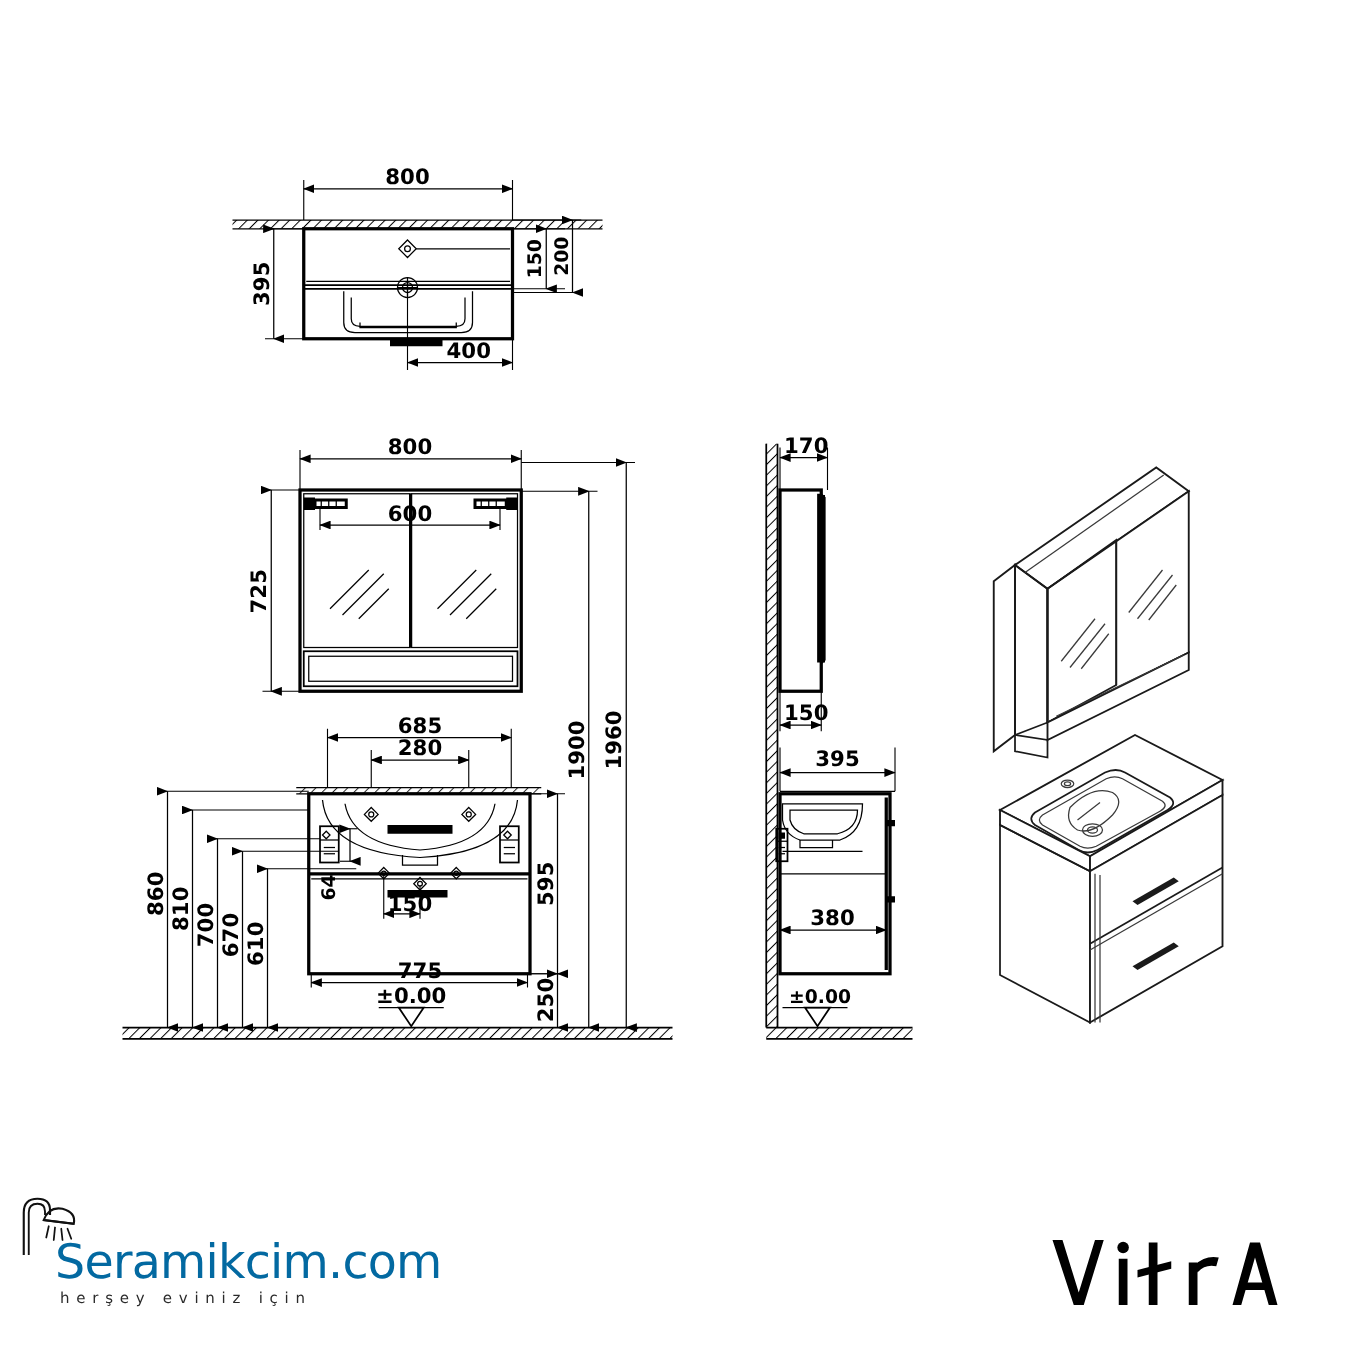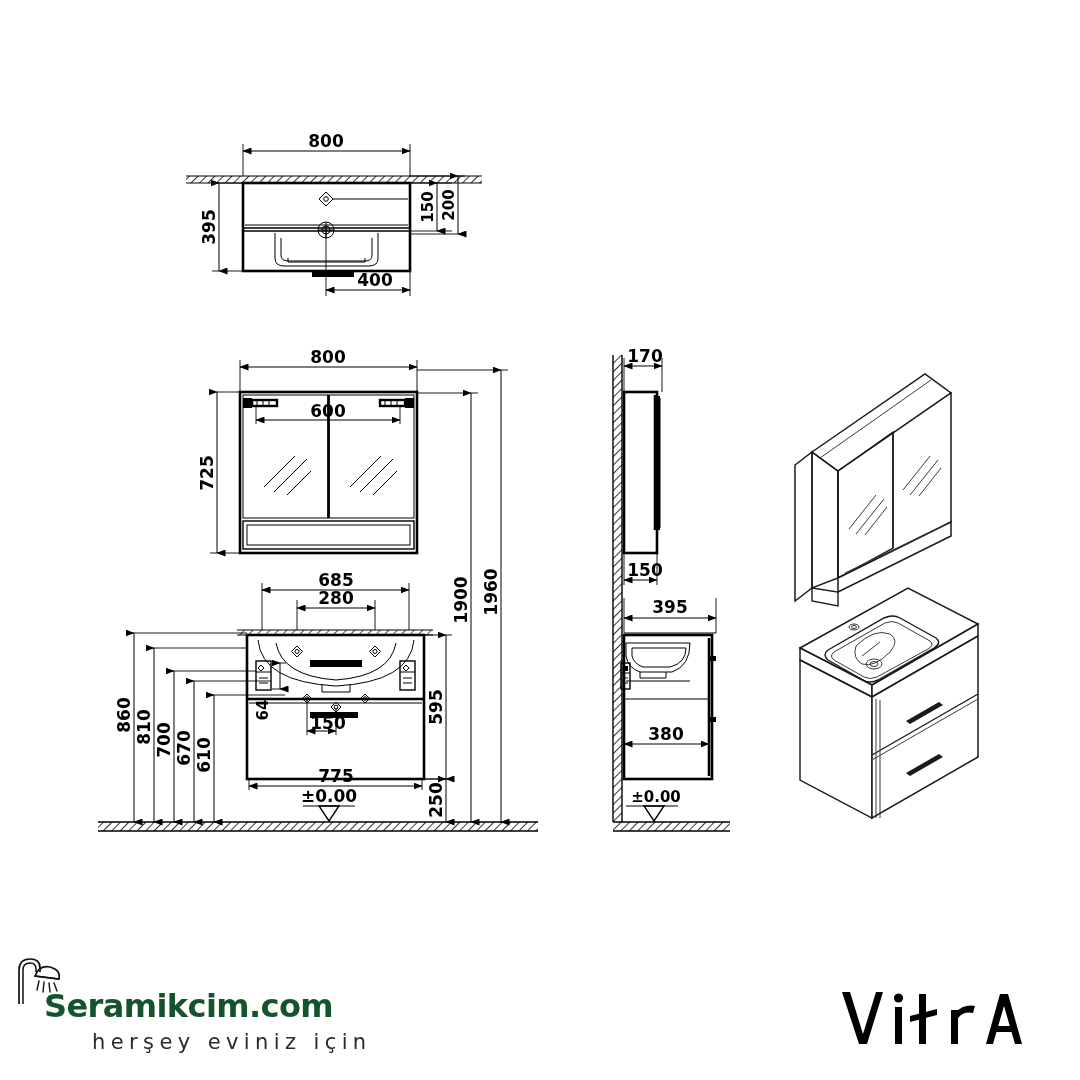--- a/index.html
+++ b/index.html
@@ -15,28 +15,28 @@
   svg#drawing{position:absolute;left:0;top:0;width:1080px;height:1080px;display:block;}
 
   
   .footer{position:absolute;left:0;bottom:0;width:1080px;height:130px;}
 
   .brand-left{position:absolute;left:12px;bottom:18px;width:340px;height:110px;}
   .brand-left .shower{position:absolute;left:2px;top:0px;}
   .brand-left .name{
     position:absolute;left:32px;top:38px;
     font-family:"DejaVu Sans", sans-serif;
-    font-weight:700;font-size:32px;letter-spacing:-0.6px;color:#14532d;
+    font-weight:400;font-size:38px;letter-spacing:-0.6px;color:#0369a1;
     white-space:nowrap;line-height:1;
   }
   .brand-left .tagline{
     position:absolute;left:36px;top:80px;
     font-family:"DejaVu Sans", sans-serif;
-    font-weight:400;font-size:21px;letter-spacing:5.4px;color:#2a2a2a;
-    white-space:nowrap;line-height:1;margin-left:44px;
+    font-weight:400;font-size:12px;letter-spacing:5.4px;color:#2a2a2a;
+    white-space:nowrap;line-height:1;
   }
 
   .brand-right{position:absolute;right:44px;bottom:28px;height:70px;}
   .brand-right svg{display:block;}
 </style>
 </head>
 <body>
 
 <div id="stage">
 

